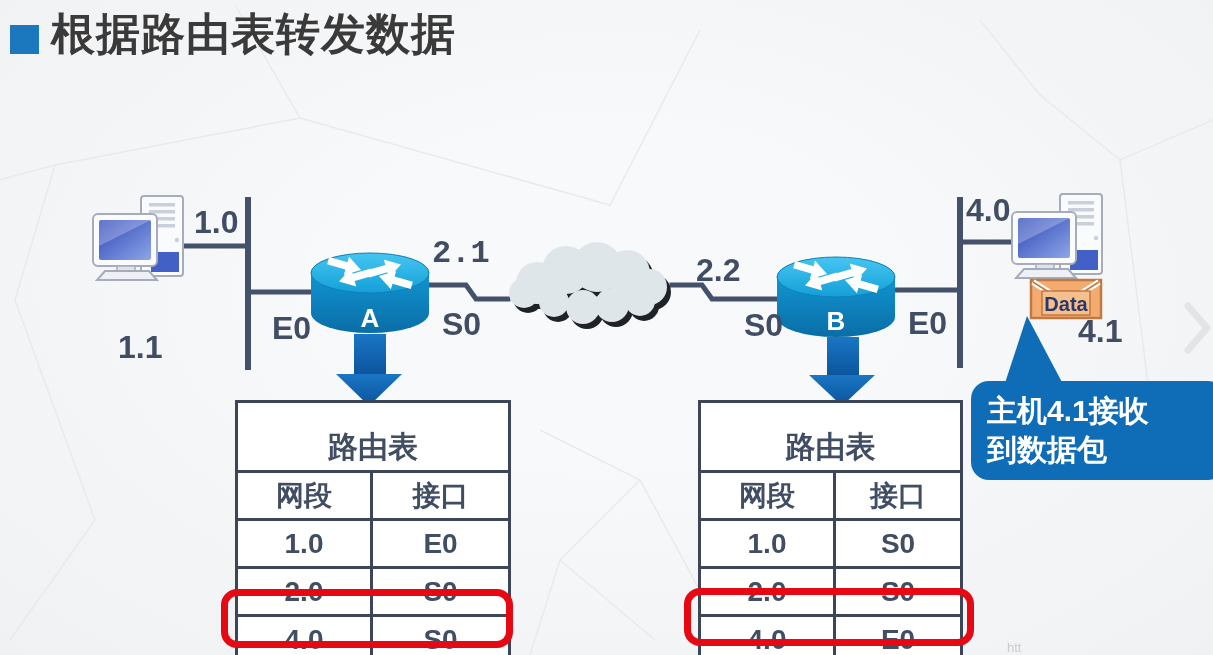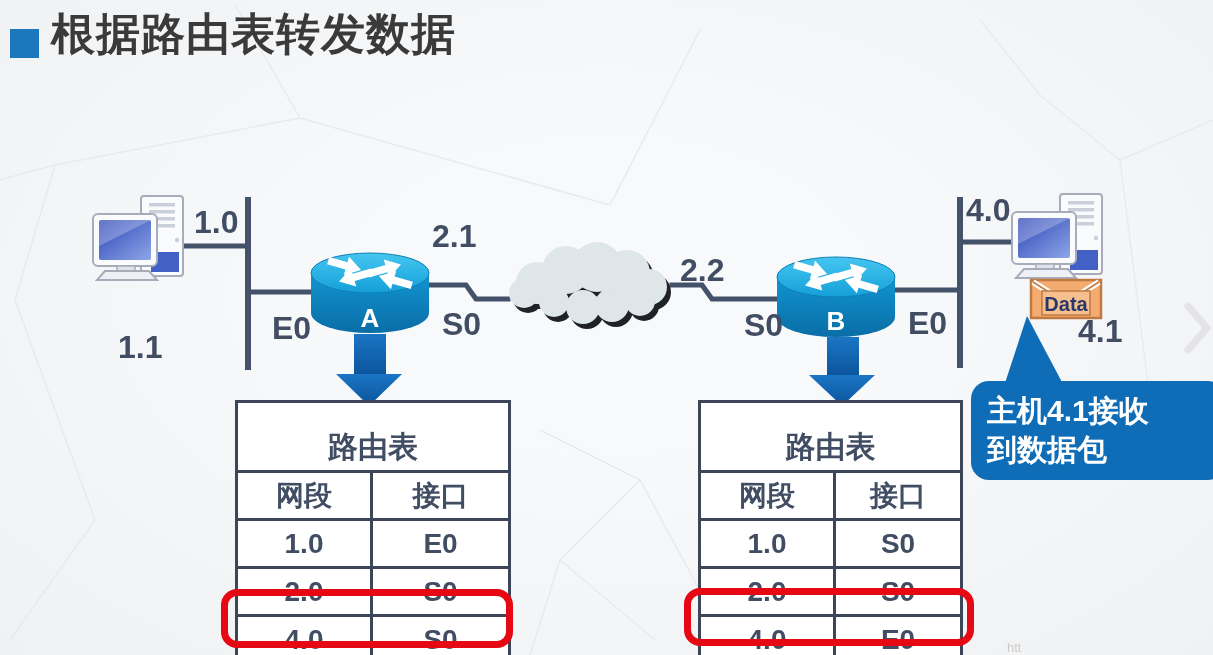--- a/index.html
+++ b/index.html
@@ -5,21 +5,21 @@
   html,body{margin:0;padding:0;background:#f3f4f5;}
   #slide{
     position:relative;width:1213px;height:655px;overflow:hidden;
     background:radial-gradient(ellipse at 50% 45%, #f8f9fa 30%, #f0f1f3 100%);
     font-family:"Liberation Sans", sans-serif;
   }
   svg{display:block;}
   #diagram-svg{position:absolute;left:0;top:0;z-index:1;}
 
   
-  .title-wrap{position:absolute;left:10px;top:10px;display:flex;align-items:flex-end;z-index:6;}
+  .title-wrap{position:absolute;left:10px;top:10px;display:flex;align-items:center;z-index:6;}
   .title-bullet{width:29px;height:29px;background:#1b78bf;margin:11px 12px 0 0;flex:0 0 auto;}
   .title-text{font-size:44px;font-weight:bold;color:#3a3a3a;letter-spacing:1px;line-height:1.1;}
 
   
   .lbl{position:absolute;font-weight:bold;color:#414d63;font-size:32px;line-height:1;z-index:3;}
   .router-name{position:absolute;font-weight:bold;color:#ffffff;font-size:26px;line-height:1;z-index:3;transform:translateX(-50%);}
 
   
   .rt-table{position:absolute;top:400px;background:#ffffff;border:3px solid #3c4658;color:#414d63;
             font-weight:bold;text-align:center;box-sizing:border-box;z-index:3;}
@@ -183,23 +183,23 @@
   </svg>
 
   <div class="title-wrap">
     <div class="title-bullet"></div>
     <div class="title-text">根据路由表转发数据</div>
   </div>
 
   <div class="lbl" style="left:194px;top:206px;">1.0</div>
   <div class="lbl" style="left:118px;top:303px;margin-top:28px;">1.1</div>
   <div class="lbl" style="left:272px;top:312px;">E0</div>
-  <div class="lbl" style="left:432px;top:220px;">2.1</div>
+  <div class="lbl" style="left:432px;top:238px;font-family:Liberation Mono, monospace;">2.1</div>
   <div class="lbl" style="left:442px;top:308px;">S0</div>
-  <div class="lbl" style="left:680px;top:254px;text-align:center;">2.2</div>
+  <div class="lbl" style="left:696px;top:254px;text-align:center;">2.2</div>
   <div class="lbl" style="left:744px;top:309px;">S0</div>
   <div class="lbl" style="left:908px;top:307px;">E0</div>
   <div class="lbl" style="left:966px;top:194px;">4.0</div>
   <div class="lbl" style="left:1078px;top:315px;">4.1</div>
   <div class="router-name" style="left:370px;top:305px;">A</div>
   <div class="router-name" style="left:836px;top:308px;">B</div>
 
   <div class="packet-label">Data</div>
 
   <div class="rt-table" id="table-a">

